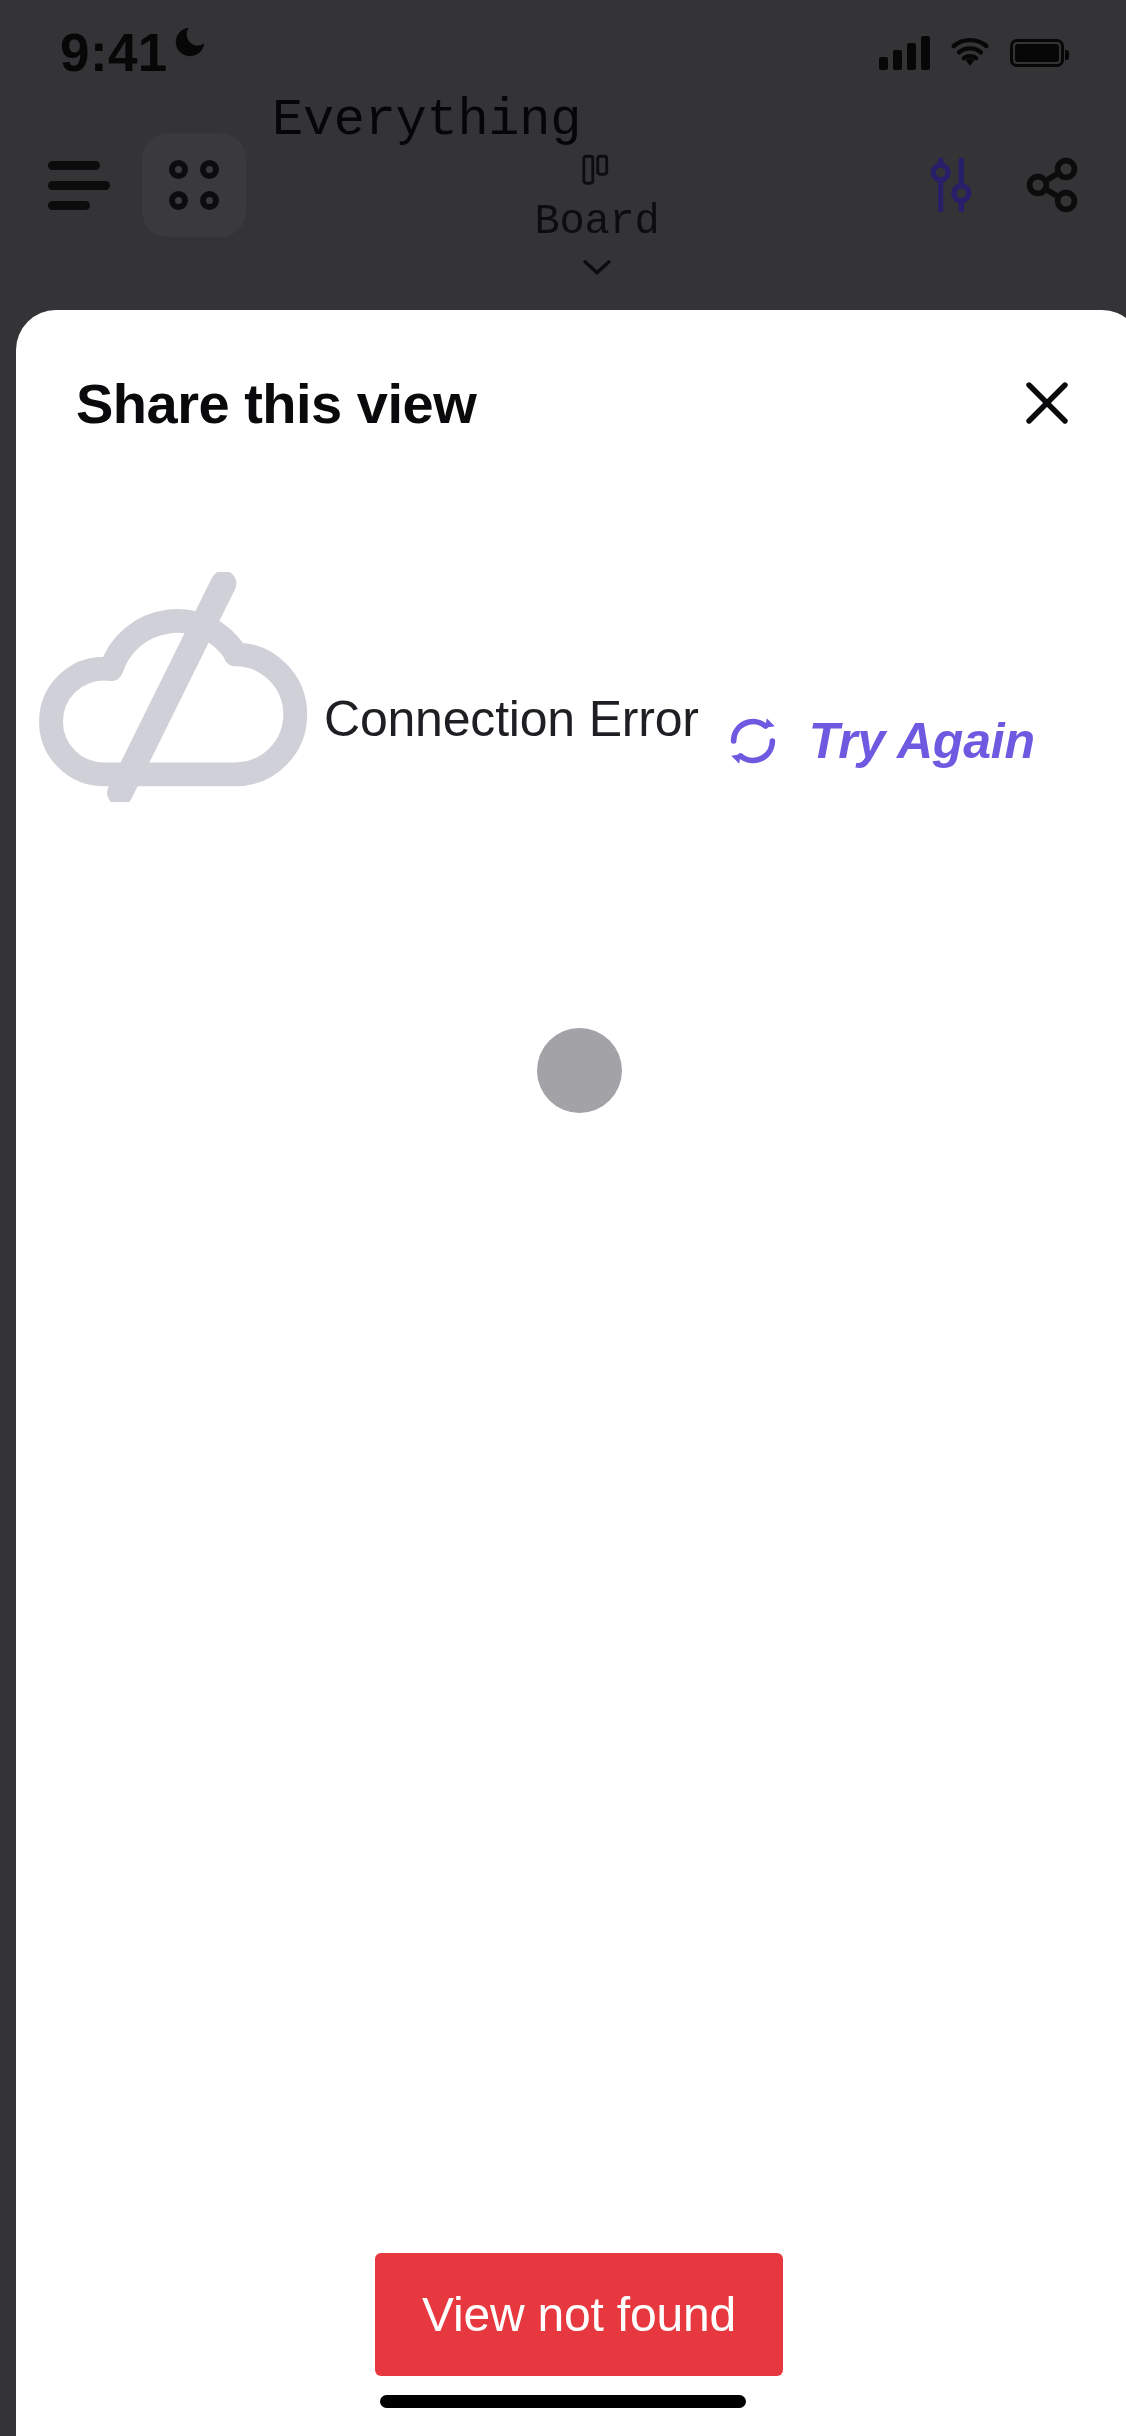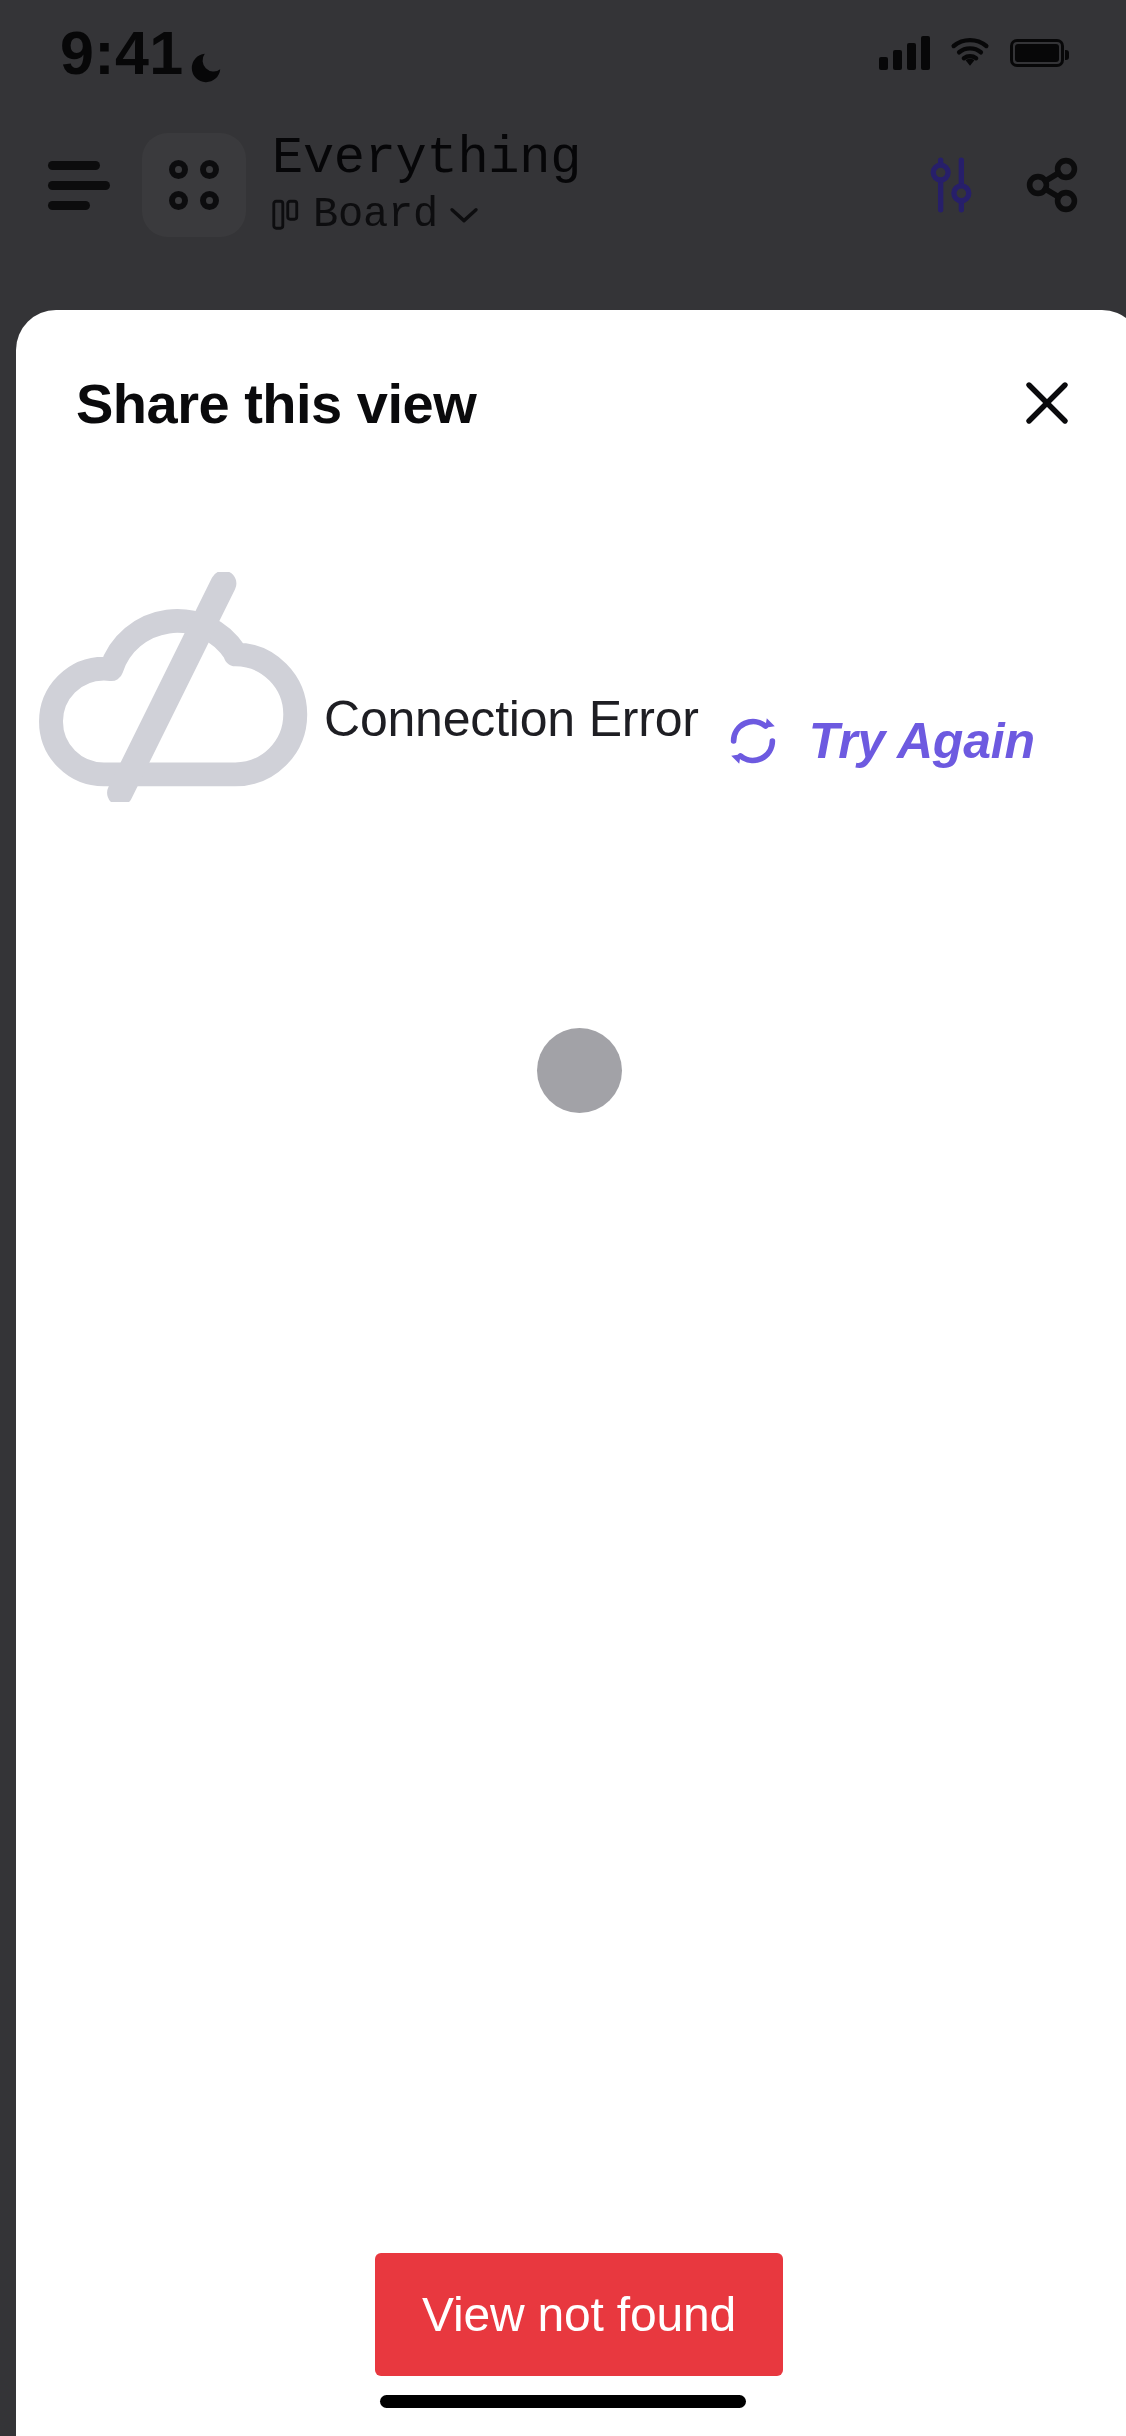--- a/index.html
+++ b/index.html
@@ -33,23 +33,23 @@
     top: 0; left: 0;
     width: 1126px;
     height: 105px;
     display: flex;
     align-items: center;
     justify-content: space-between;
     padding: 0 62px 0 60px;
   }
   .status-left {
     display: flex;
-    align-items: flex-end;
+    align-items: flex-start;
     gap: 3px;
-    font-size: 61px;
+    font-size: 53px;
     font-weight: 600;
     color: #0b0b0d;
     letter-spacing: 0.4px;
   }
   .status-right {
     display: flex;
     align-items: center;
     gap: 18px;
   }
   .moon-icon { width: 38px; height: 40px; display: block; }
@@ -140,20 +140,21 @@
     color: #0a0a0c;
     line-height: 1.08;
     letter-spacing: -0.3px;
     white-space: nowrap;
   }
   .nav-sub {
     display: flex;
     align-items: center;
     gap: 11px;
     margin-top: 4px;
+    flex-direction: column;
   }
   .board-icon { width: 30px; height: 34px; display:block; flex:0 0 auto; }
   .nav-sub-label {
     font-size: 42px;
     color: #141417;
     letter-spacing: -0.2px;
   }
   .chev-down { width: 30px; height: 20px; display:block; flex:0 0 auto; }
 
   .nav-actions {

